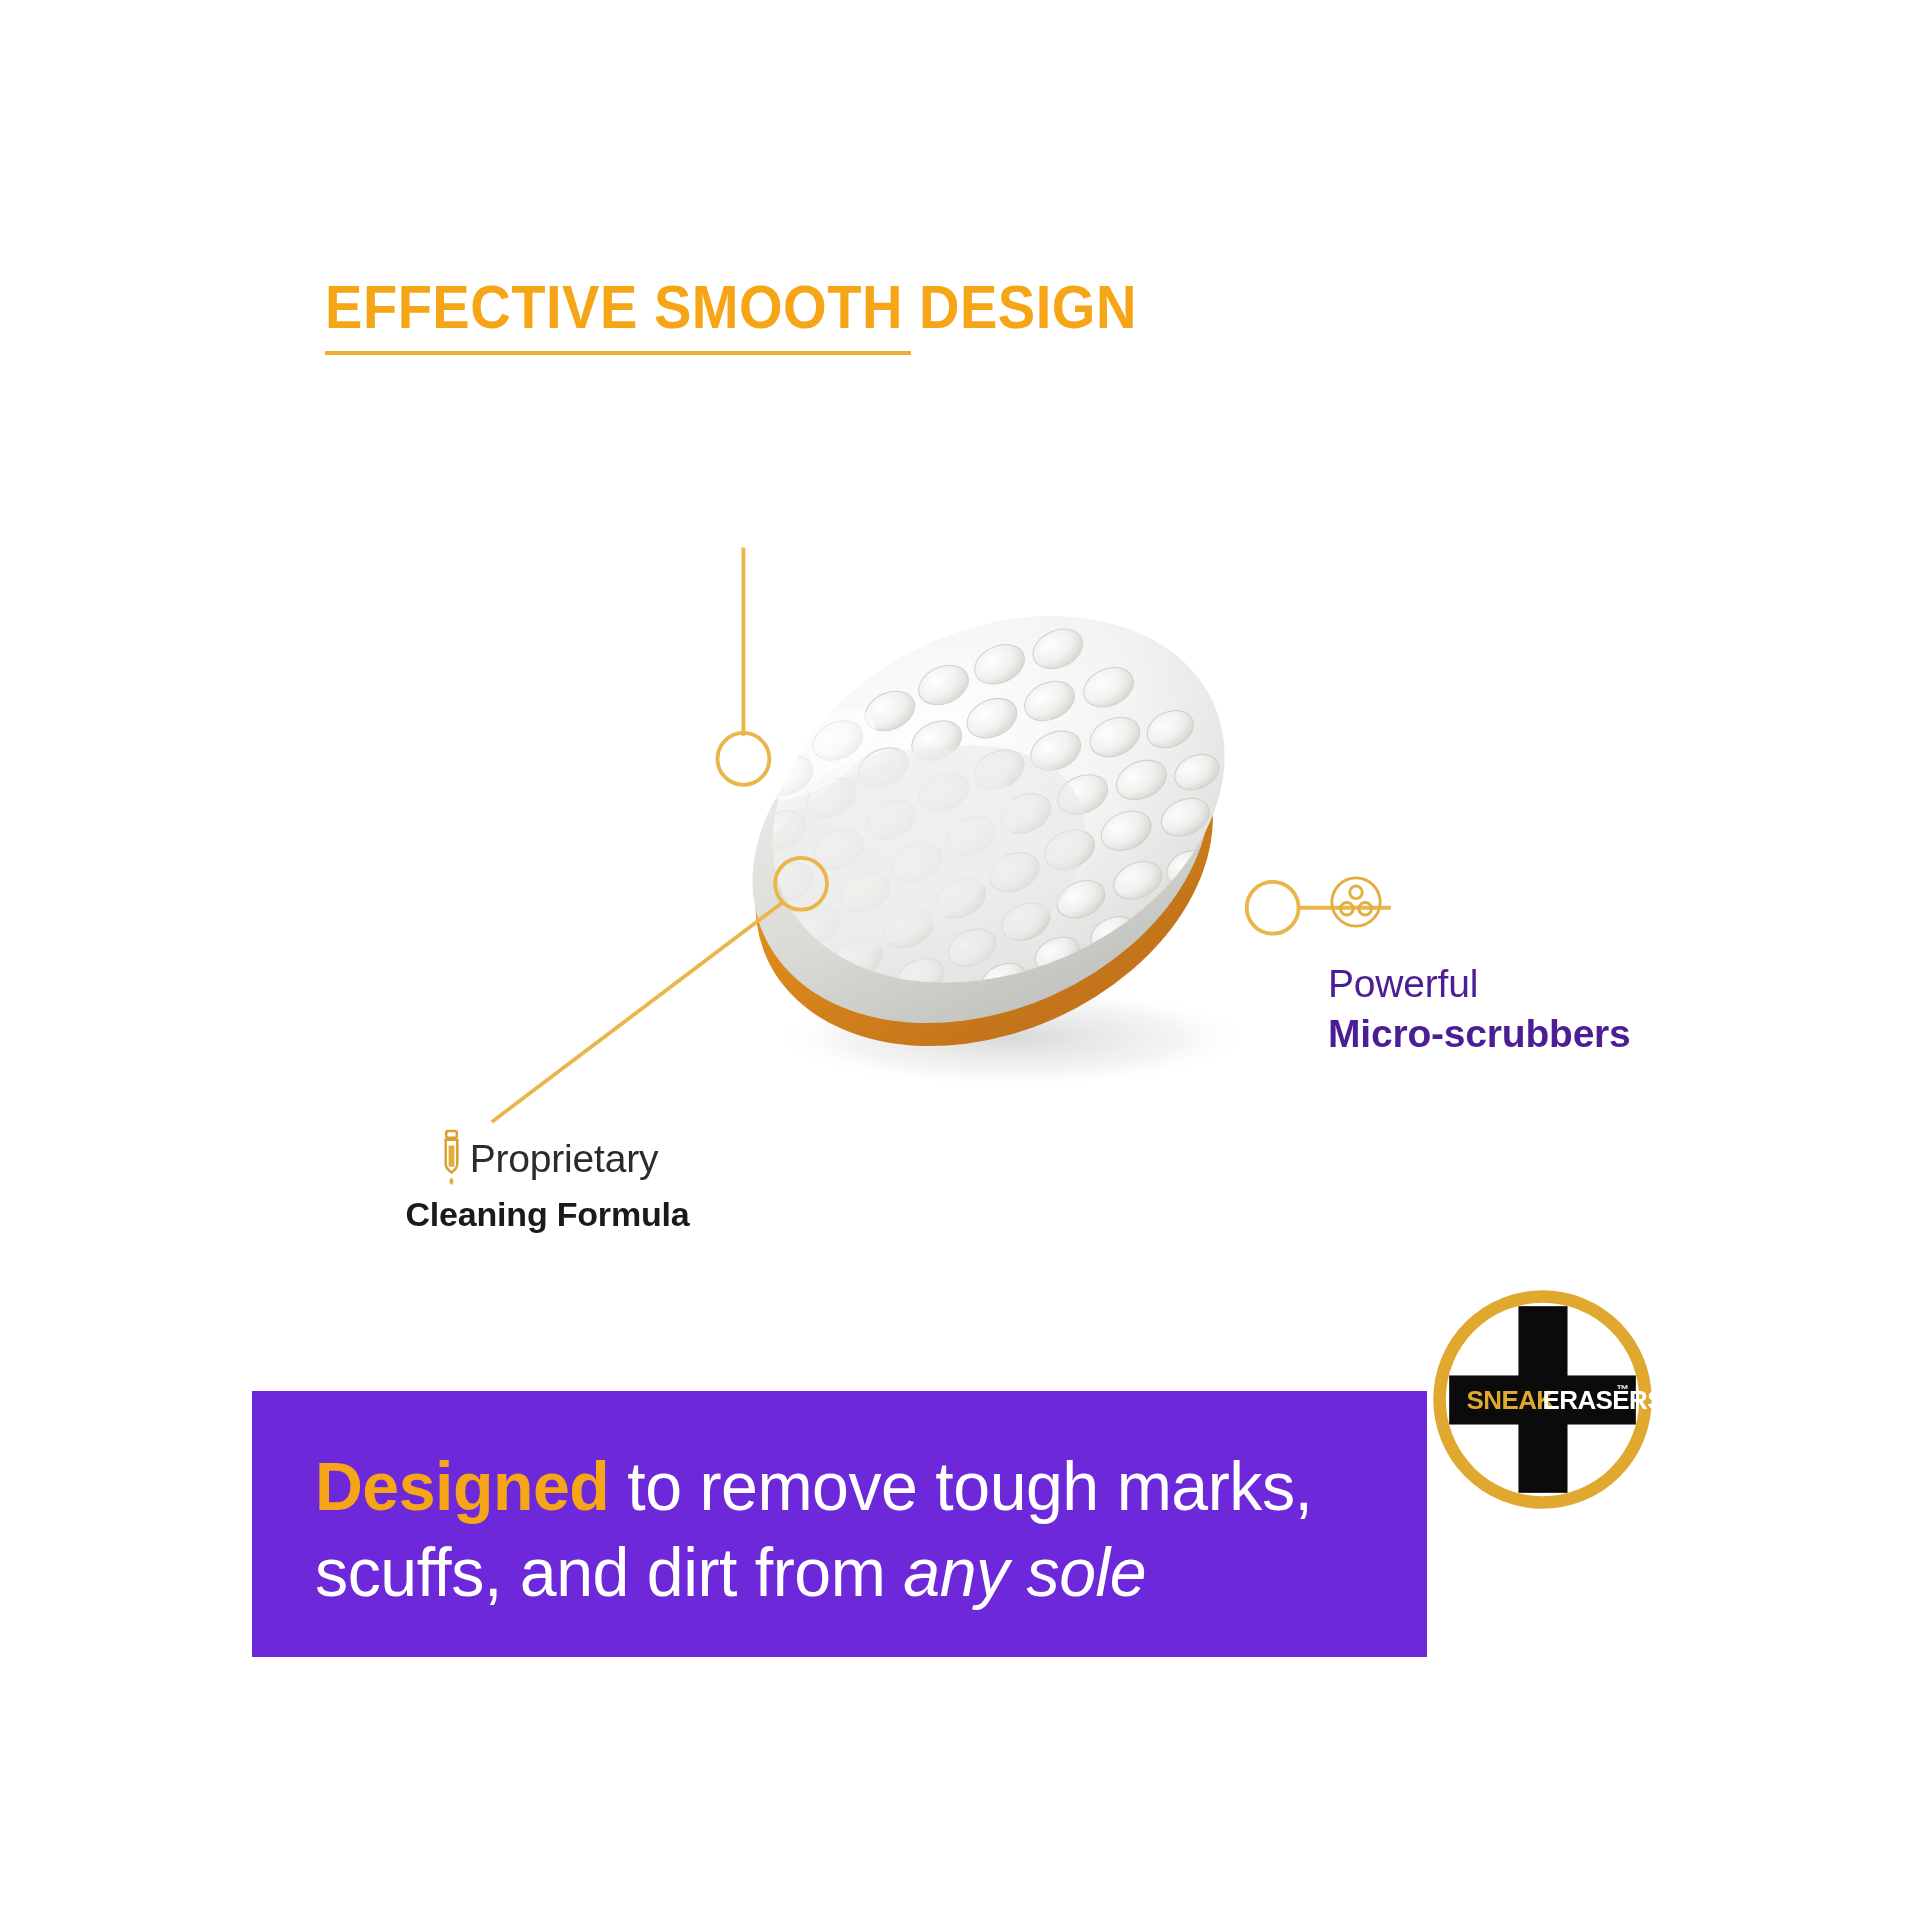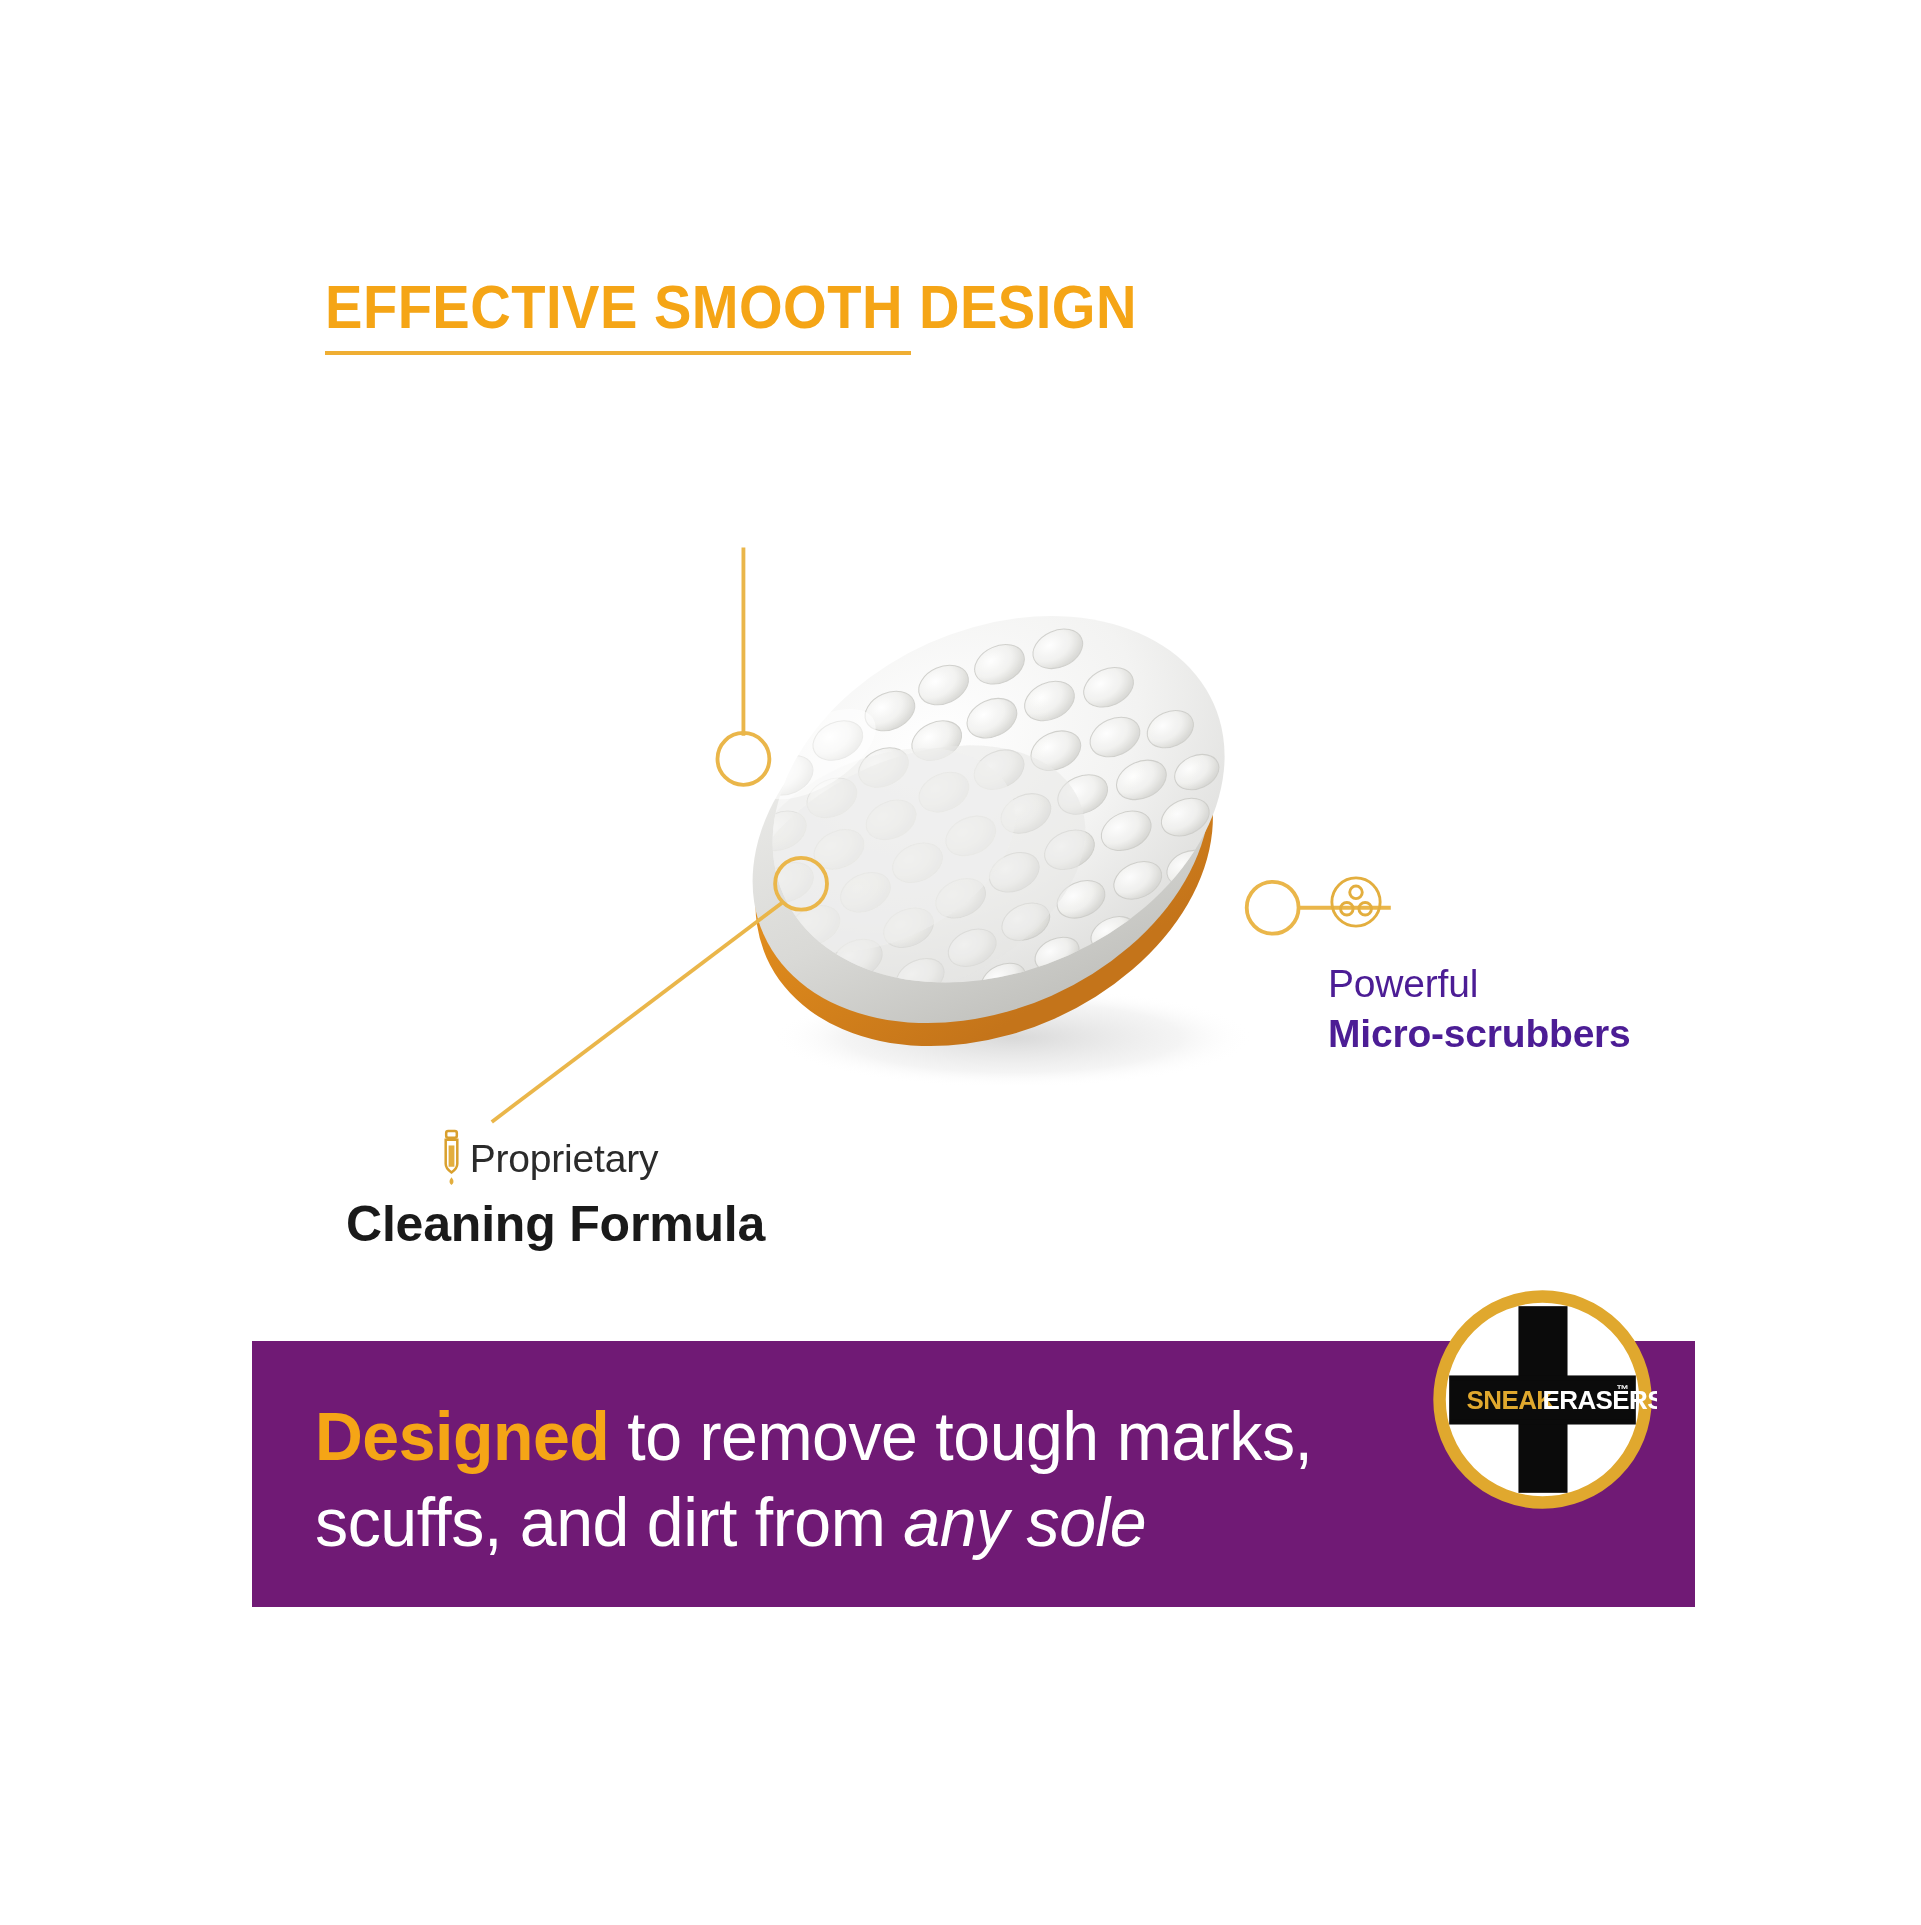--- a/index.html
+++ b/index.html
@@ -75,21 +75,21 @@
     left:346px; top:1129px;
     width:403px;
     text-align:center;
   }
   #feature-formula .row1 {
     display:flex; align-items:center; justify-content:center; gap:4px;
     white-space:nowrap;
   }
   #feature-formula .t1 { font-size:39px; color:#2B2B2B; letter-spacing:-0.2px; }
   #feature-formula .t2 {
-    font-size:50px; font-weight:bold; color:#1A1A1A;
+    font-size:34px; font-weight:bold; color:#1A1A1A;
     margin-top:5.8px; letter-spacing:-0.2px; white-space:nowrap;
   }
 
   
   #connectors {
     position:absolute; left:0; top:0;
     width:1921px; height:1925px;
     pointer-events:none;
   }
 
@@ -97,23 +97,23 @@
   #product {
     position:absolute;
     left:672px; top:586px;
     width:634px; height:538px;
     pointer-events:none;
   }
 
   
   #banner {
     position:absolute;
-    left:252px; top:1341px;
-    width:1443px; height:266px;
-    background:#701a75;
+    left:252px; top:1391px;
+    width:1175px; height:266px;
+    background:#6d28d9;
   }
   #banner-text {
     position:absolute;
     left:63px; top:53px;
     width:1182px;
     font-size:69px;
     color:#ffffff;
     line-height:1.24;
     letter-spacing:-0.5px;
     transform:scaleX(0.96);

